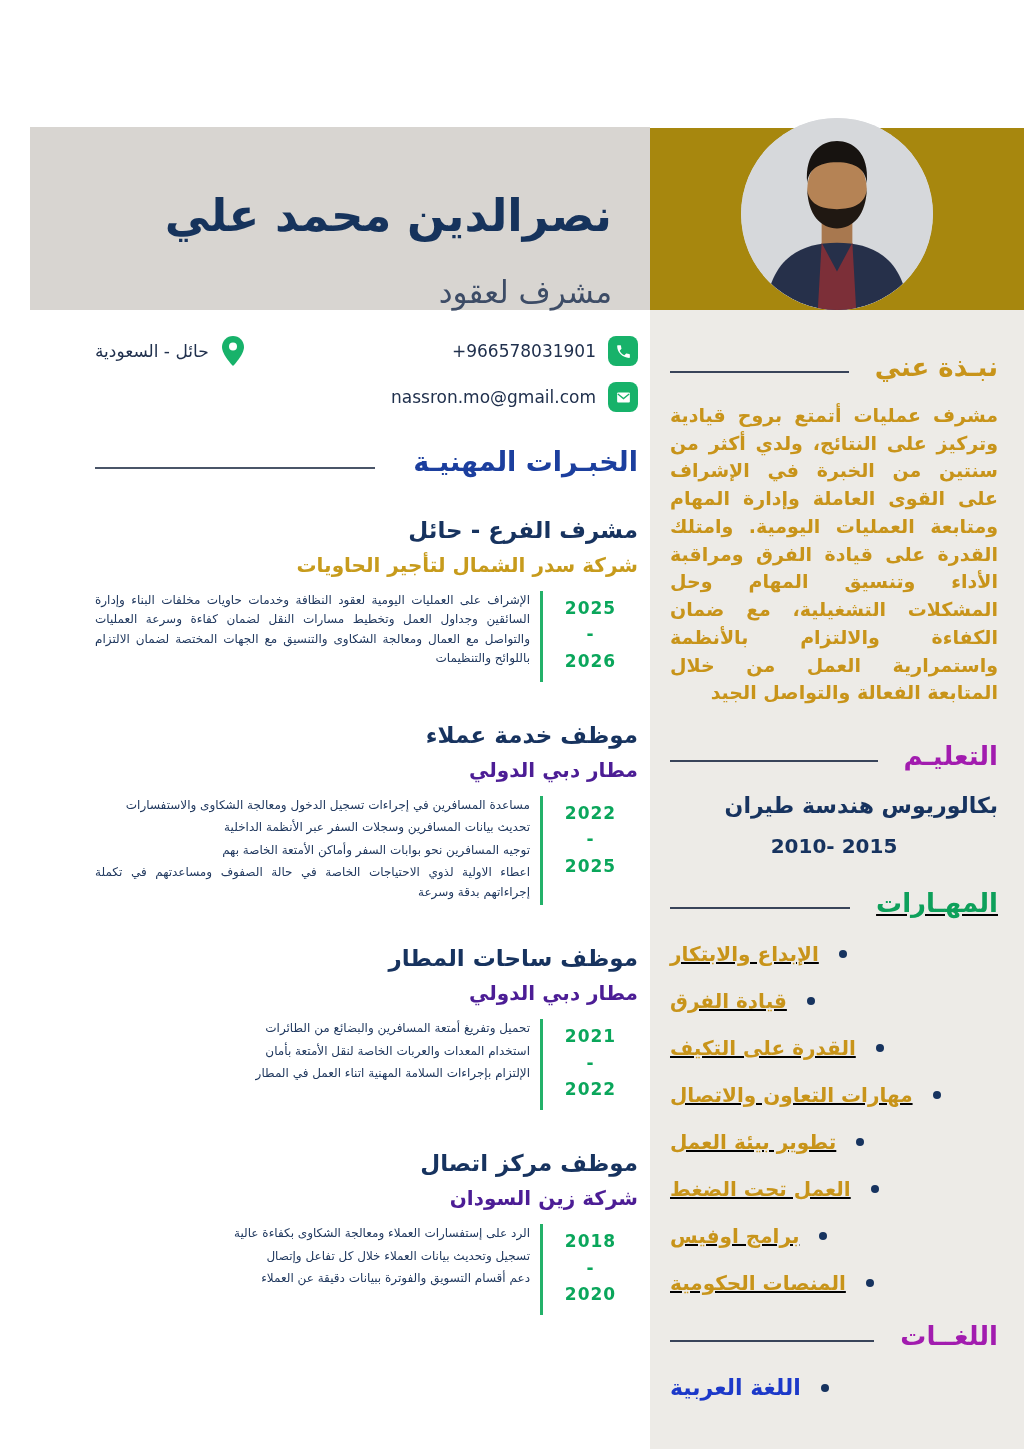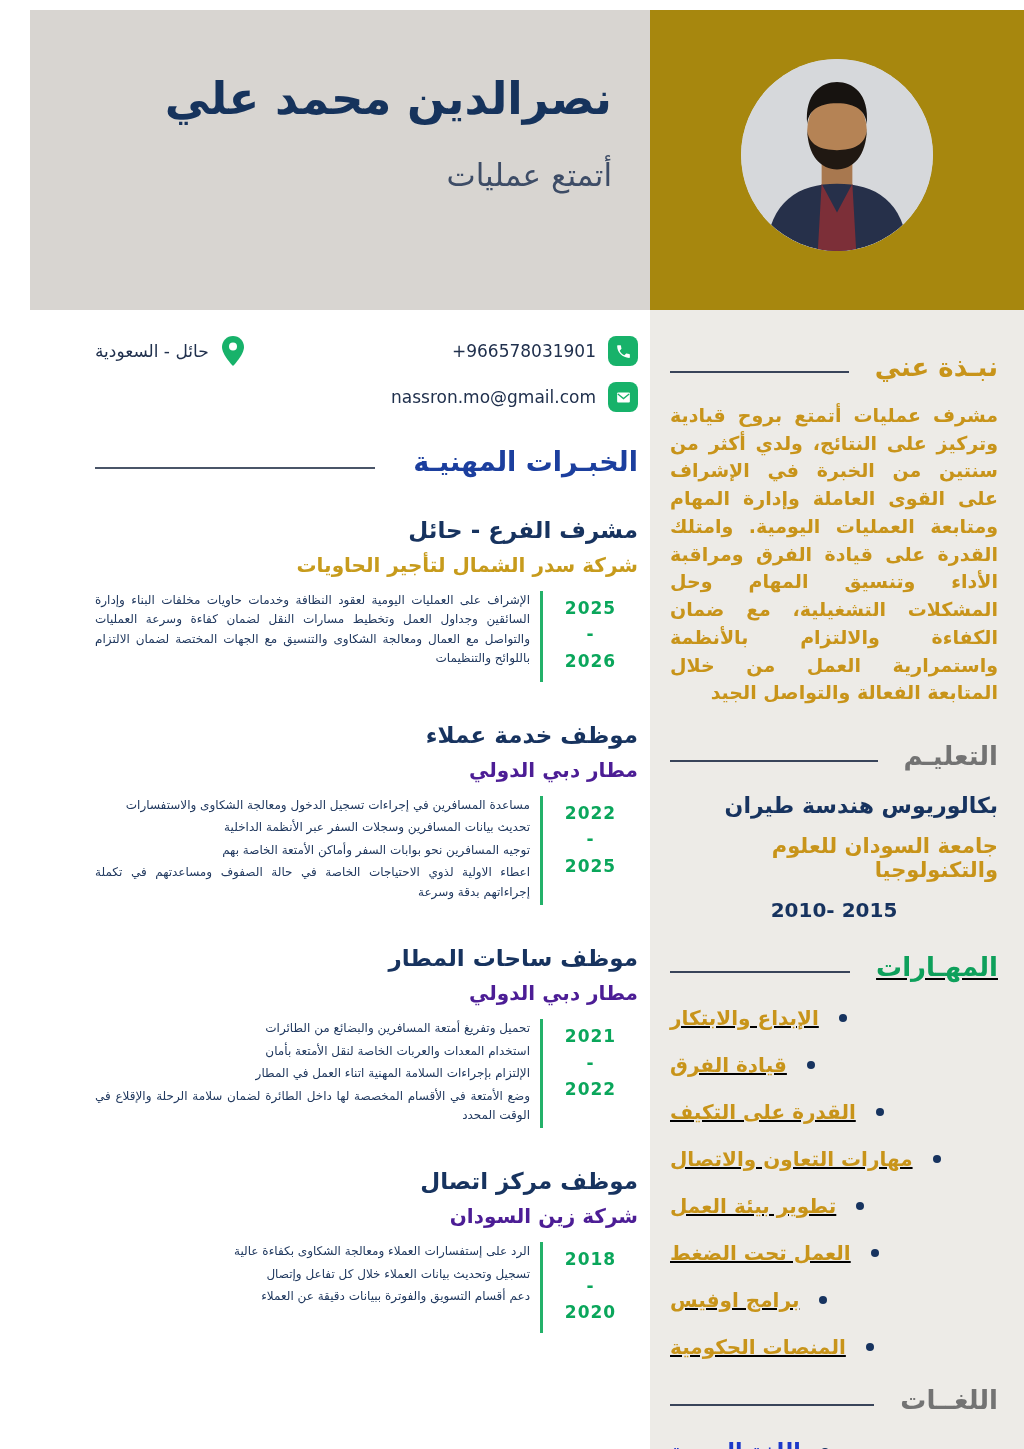--- a/index.html
+++ b/index.html
@@ -2,21 +2,21 @@
 <html lang="ar" dir="rtl"><head>
 <meta charset="utf-8">
 <style>
   * { margin:0; padding:0; box-sizing:border-box; }
   html,body { background:#fff; }
   body { width:1024px; font-family:"DejaVu Sans","Liberation Sans",sans-serif; }
   .page { width:1024px; height:1449px; background:#fff; position:relative; overflow:hidden;
           direction:rtl; padding-top:10px; }
 
   
-  .top-row { display:flex; height:300px; }
+  .top-row { display:flex; height:300px;align-items:flex-end; }
   .gold-block { width:374px; background:#a7870e; display:flex; align-items:center; justify-content:center; }
   .photo { width:192px; height:192px; border-radius:50%; overflow:hidden; background:#d8dadd; margin-top:-10px; }
   .photo svg { width:100%; height:100%; display:block; }
   .gray-header { flex:1; background:#d8d5d1; margin-left:30px; padding:62px 38px 0 10px; }
   .name { font-size:45px; font-weight:bold; color:#16335c; }
   .person-sub { margin-top:32px; font-size:31px; color:#3d4c66; }
 
   
   .content-row { display:flex; height:1402px; }
   .sidebar { width:374px; background:#edebe7; padding:42px 26px 0 20px; position:relative; }
@@ -50,21 +50,21 @@
   .j-dates { width:98px; border-left:3px solid #23b169; text-align:center; padding:4px 0 8px;
              color:#0aa65b; font-weight:bold; font-size:17px; letter-spacing:1px; line-height:1.55; flex:none; }
 
   
   
 
   
   .side-row { display:flex; align-items:center; }
   .side-title { font-size:26px; font-weight:bold; }
   .side-rule { flex:1; height:1.5px; background:#39445a; margin-right:26px; margin-top:10px; }
-  .t-gold { color:#c8941a; } .t-navy { color:#737373; } .t-green { color:#0ea05b; }
+  .t-gold { color:#c8941a; } .t-navy { color:#a21caf; } .t-green { color:#0ea05b; }
   .about-text { margin-top:20px; font-size:19px; font-weight:bold; color:#c8941a; line-height:1.46; text-align:justify; }
   .edu { margin-top:34px; }
   .edu-degree { margin-top:22px; font-size:22px; font-weight:bold; color:#17335f; text-align:right; }
   .edu-school { margin-top:16px; font-size:21px; color:#c8941a; font-weight:600; text-align:right; }
   .edu-years { margin-top:16px; font-size:20px; font-weight:bold; color:#17335f; text-align:center; }
   .skills-sec { margin-top:30px;text-decoration:underline; }
   .list { list-style:none; margin-top:24px; }
   .list li { display:flex; align-items:center; gap:20px; margin-bottom:23px;justify-content:flex-end; }
   .dot { width:8px; height:8px; border-radius:50%; background:#17335f; flex:none; }
   .skill-label { font-size:20px; font-weight:bold; color:#c8941a; }
@@ -93,41 +93,40 @@
             <path d="M42 65 L50 80 L58 65 L60 100 L40 100 Z" fill="#7c2f38"></path>
             <ellipse cx="50" cy="37" rx="15.5" ry="18.5" fill="#b58355"></ellipse>
             <path d="M34.5 34 C33 18 42 12 50 12 C58 12 67 18 65.5 34 C65 27 60 23 50 23 C40 23 35 27 34.5 34 Z" fill="#171310"></path>
             <path d="M34.5 36 C34.5 51 42 57.5 50 57.5 C58 57.5 65.5 51 65.5 36 C65.5 45 58 47.5 50 47.5 C42 47.5 34.5 45 34.5 36 Z" fill="#201812"></path>
           </g>
         </svg>
       </div>
     </div>
     <div class="gray-header">
       <h1 class="name">نصرالدين محمد علي</h1>
-      <div class="person-sub">أتمتع عمليات</div>
+      <div class="person-sub">مشرف لعقود</div>
     </div>
   </div>
 
   <div class="content-row">
 
     <aside class="sidebar">
 
       <div class="side-row">
         <h2 class="side-title t-gold">نبـذة عني</h2>
         <div class="side-rule"></div>
       </div>
       <p class="about-text">مشرف عمليات أتمتع بروح قيادية وتركيز على النتائج، ولدي أكثر من سنتين من الخبرة في الإشراف على القوى العاملة وإدارة المهام ومتابعة العمليات اليومية. وامتلك القدرة على قيادة الفرق ومراقبة الأداء وتنسيق المهام وحل المشكلات التشغيلية، مع ضمان الكفاءة والالتزام بالأنظمة واستمرارية العمل من خلال المتابعة الفعالة والتواصل الجيد</p>
 
       <div class="edu">
         <div class="side-row">
           <h2 class="side-title t-navy">التعليـم</h2>
           <div class="side-rule"></div>
         </div>
         <div class="edu-degree">بكالوريوس هندسة طيران</div>
-        <div class="edu-school">جامعة السودان للعلوم والتكنولوجيا</div>
         <div class="edu-years ltr">2010- 2015</div>
       </div>
 
       <div class="skills-sec">
         <div class="side-row">
           <h2 class="side-title t-green">المهـارات</h2>
           <div class="side-rule"></div>
         </div>
         <ul class="list">
           <li>
@@ -261,21 +260,20 @@
         <div class="j-body">
           <div class="j-dates ltr">
             <div>2021</div>
             <div>-</div>
             <div>2022</div>
           </div>
           <div class="j-text">
             <div class="j-line">تحميل وتفريغ أمتعة المسافرين والبضائع من الطائرات</div>
             <div class="j-line">استخدام المعدات والعربات الخاصة لنقل الأمتعة بأمان</div>
             <div class="j-line">الإلتزام بإجراءات السلامة المهنية اتناء العمل في المطار</div>
-            <div class="j-line">وضع الأمتعة في الأقسام المخصصة لها داخل الطائرة لضمان سلامة الرحلة والإقلاع في الوقت المحدد</div>
           </div>
         </div>
       </section>
 
       <section class="job">
         <h3 class="j-title">موظف مركز اتصال</h3>
         <div class="j-company">شركة زين السودان</div>
         <div class="j-body">
           <div class="j-dates ltr">
             <div>2018</div>

